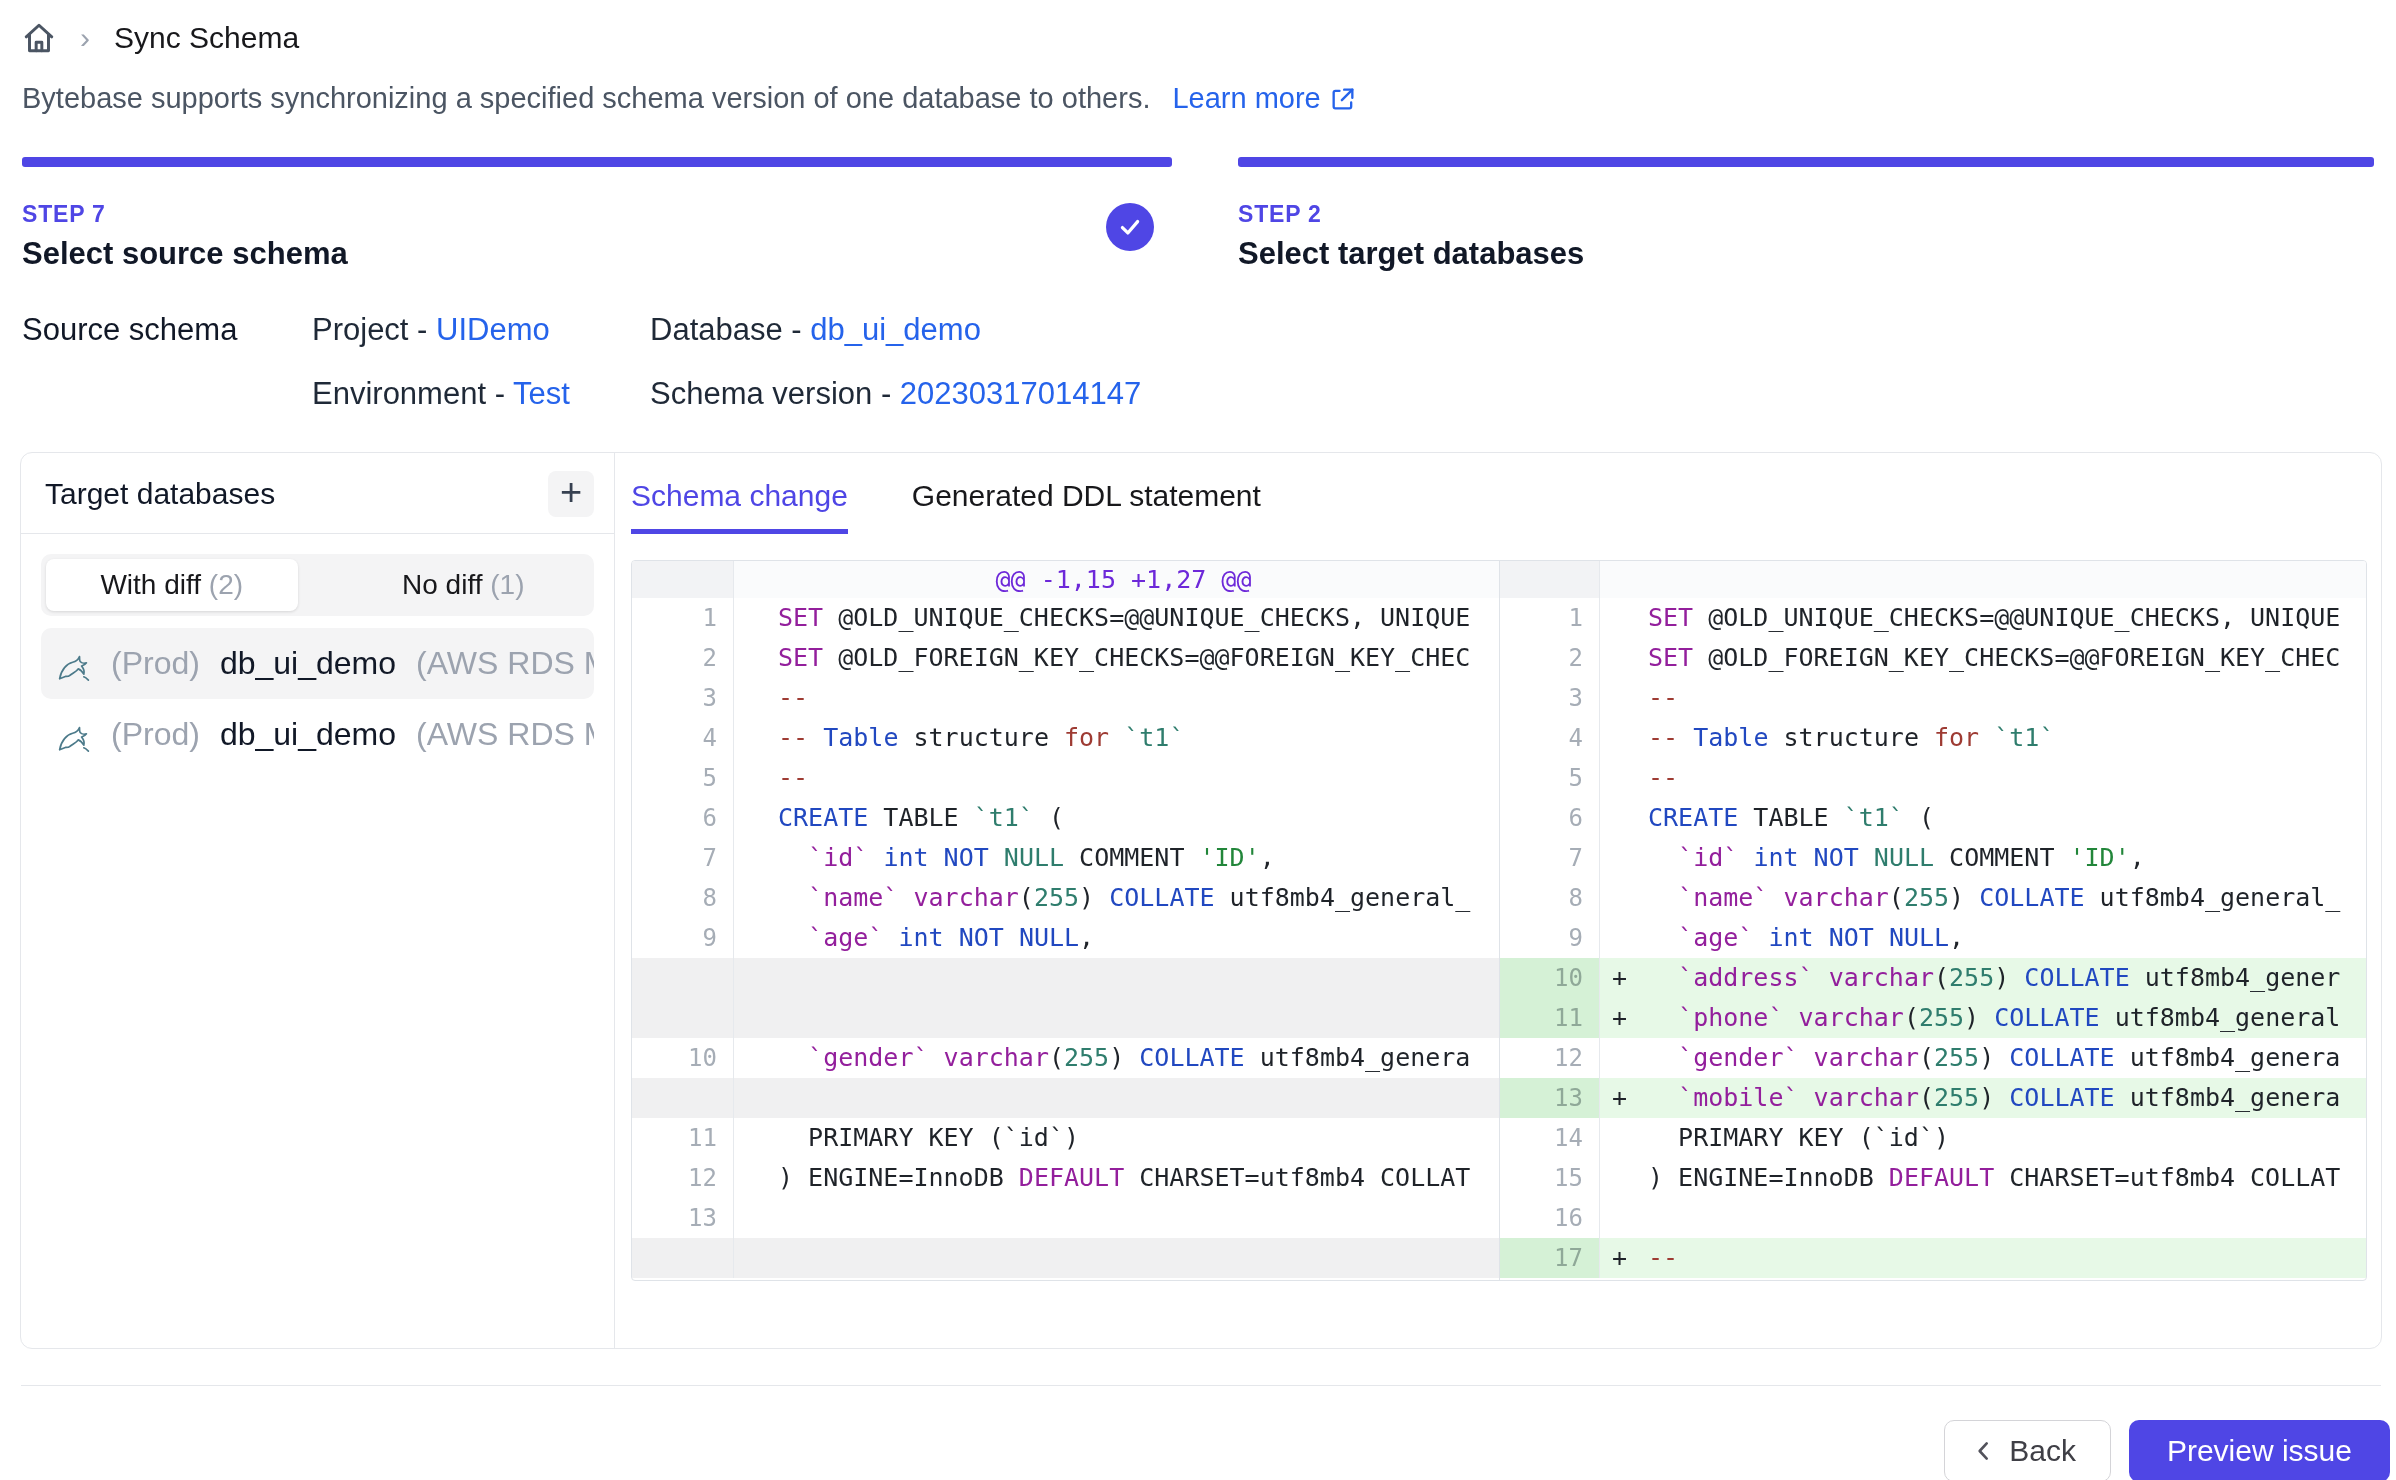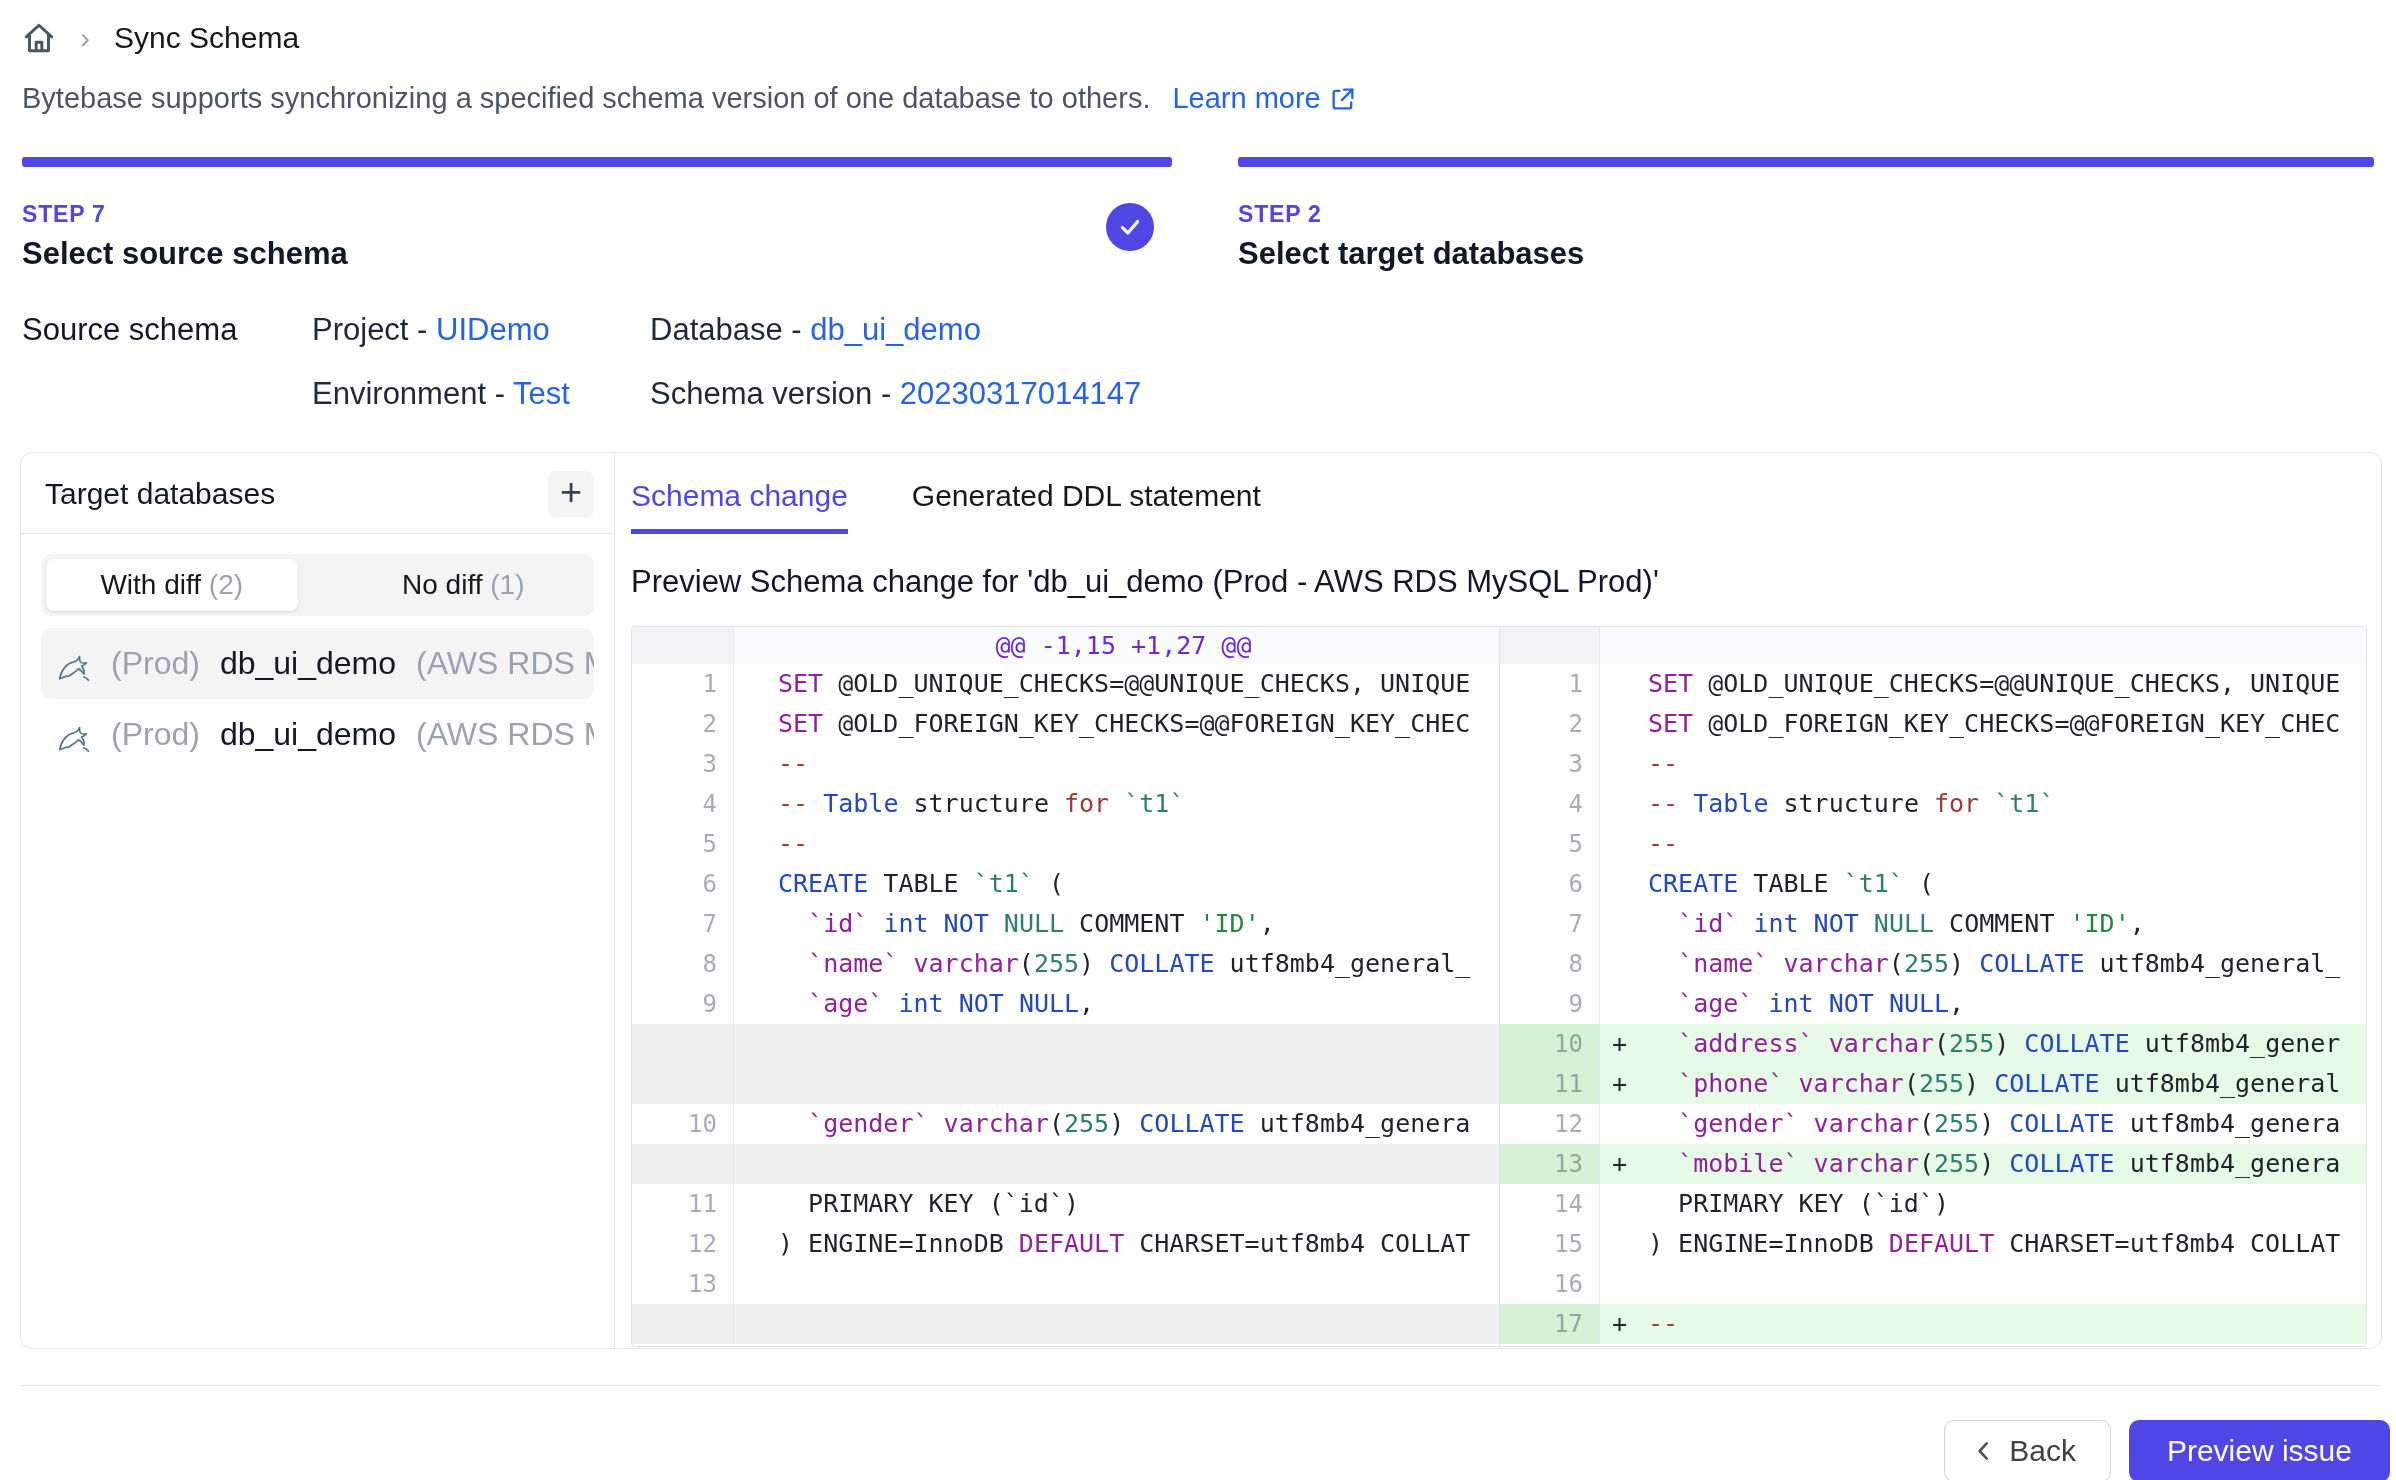--- a/index.html
+++ b/index.html
@@ -200,21 +200,20 @@
           <span class="suffix">(AWS RDS MyS...</span>
         </div>
       </div>
     </div>
 
     <div class="right-col">
       <div class="rtabs">
         <div class="rtab active">Schema change</div>
         <div class="rtab">Generated DDL statement</div>
       </div>
-      <div class="preview-title">Preview Schema change for 'db_ui_demo (Prod - AWS RDS MySQL Prod)'</div>
 
       <div class="diff" id="diff">
         <div class="pane leftp" id="pane-left">
             <div class="drow hrow">
               <div class="gut"></div>
               <div class="codec">@@ -1,15 +1,27 @@</div>
             </div>
             <div class="drow crow">
               <div class="gut">1</div>
               <div class="codec"><span class="kw">SET</span><span class="pl"> @OLD_UNIQUE_CHECKS=@@UNIQUE_CHECKS, UNIQUE</span></div>

